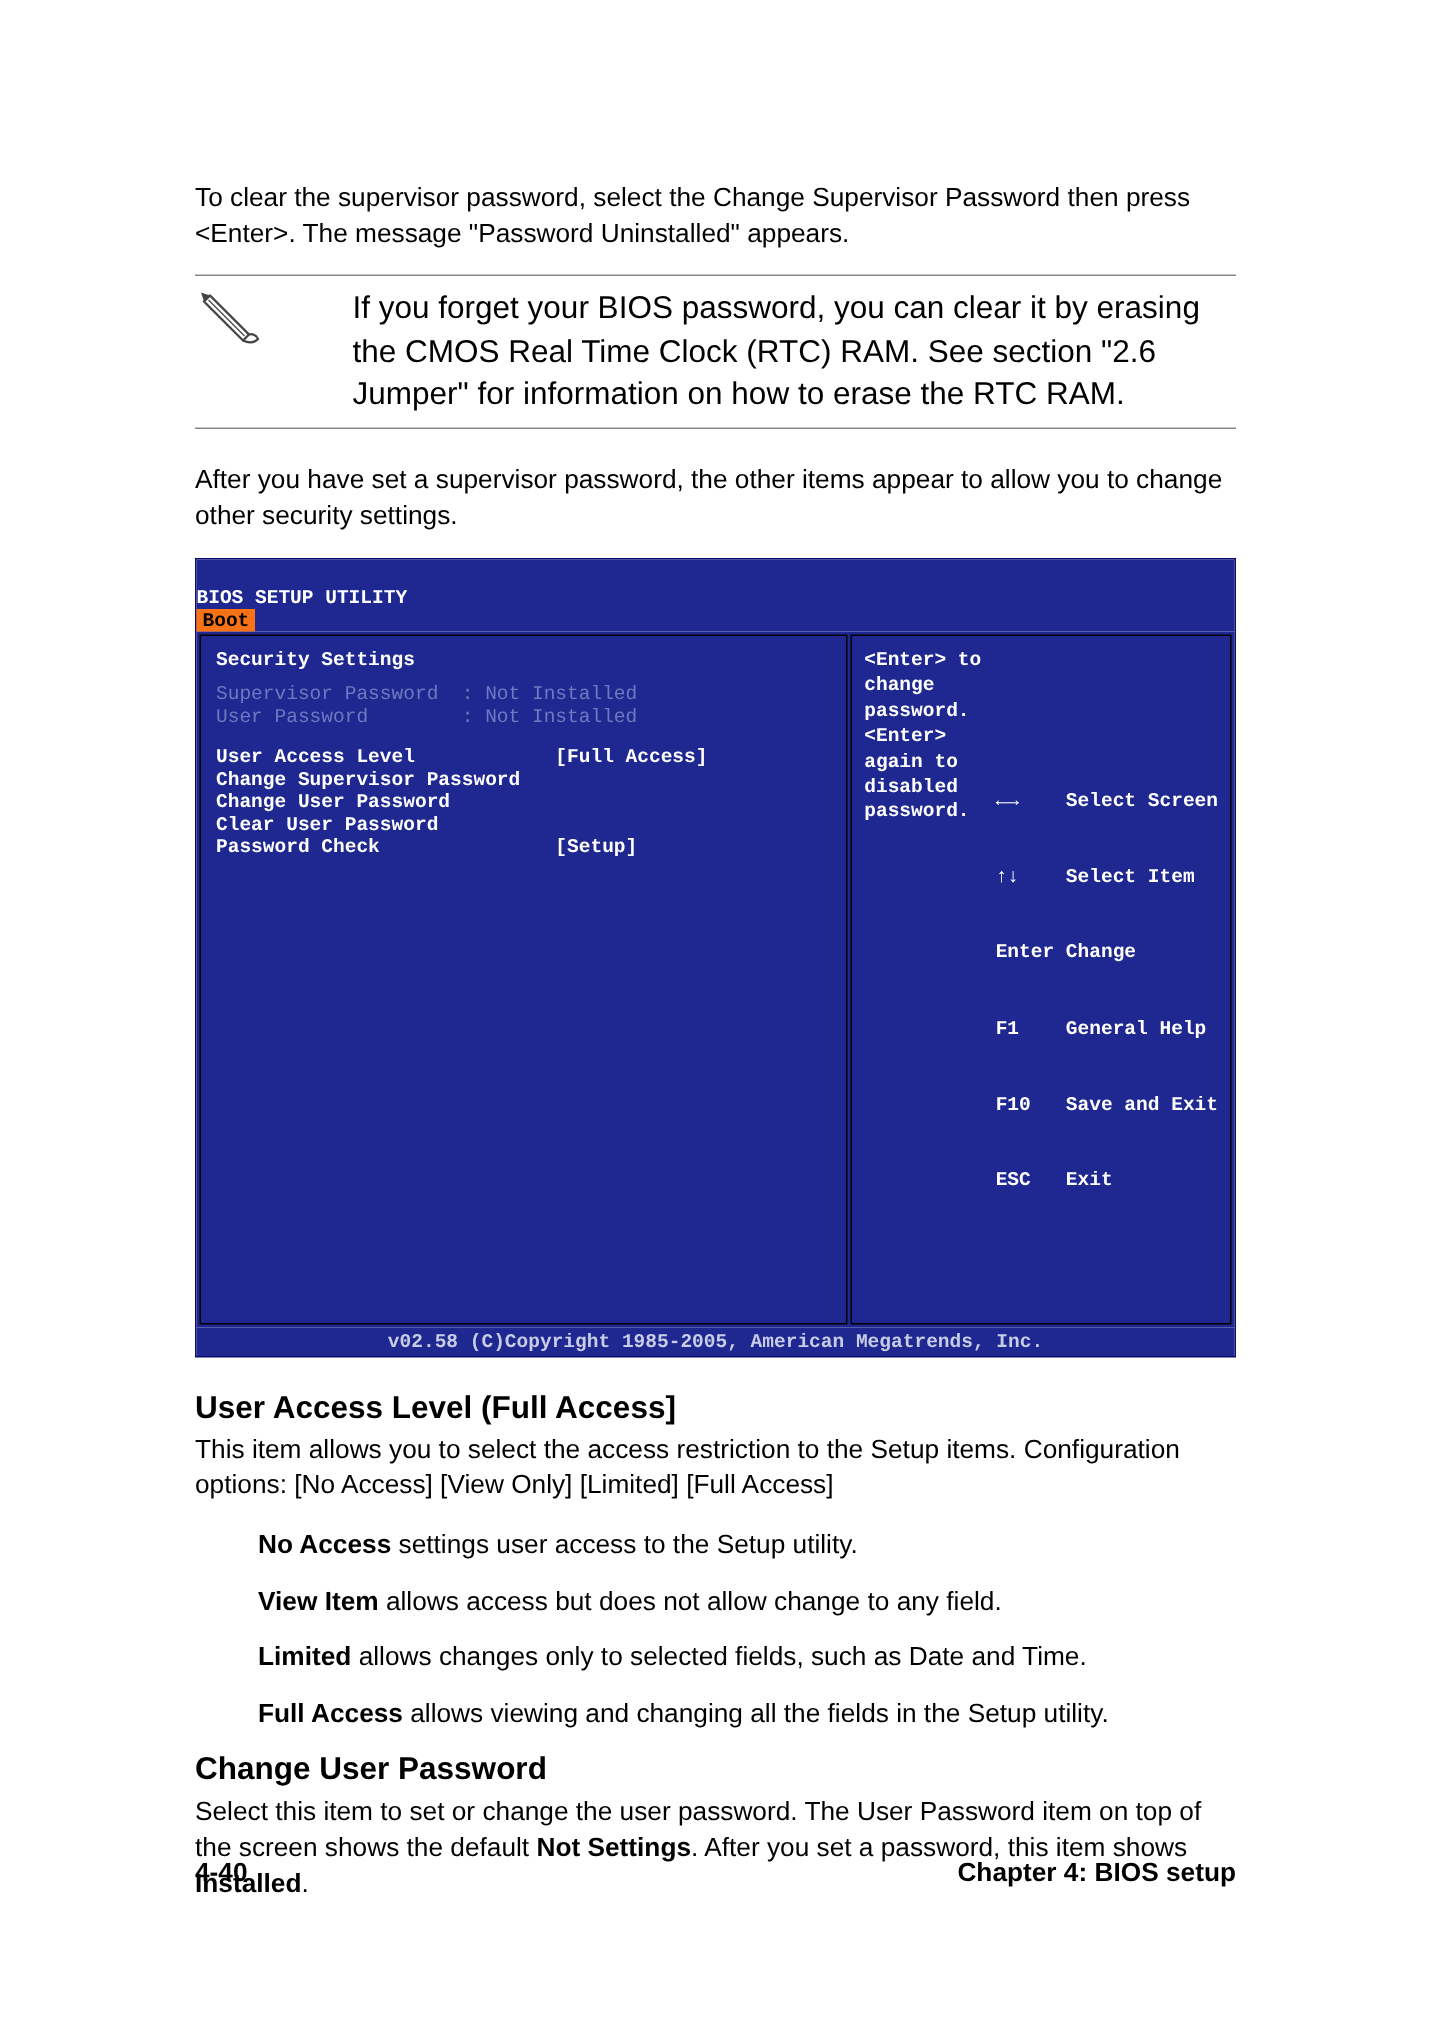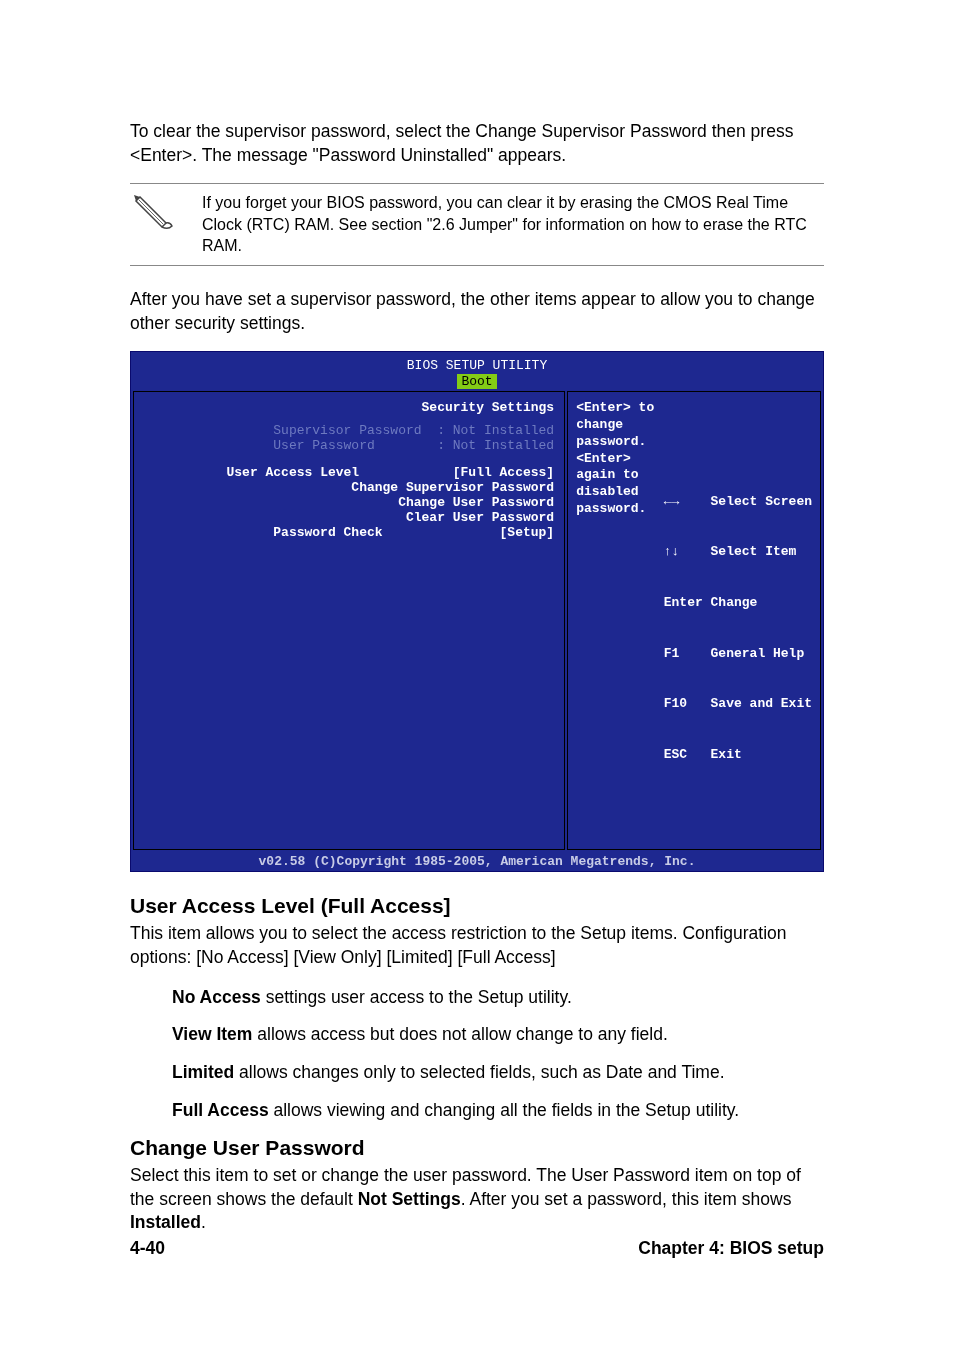--- a/index.html
+++ b/index.html
@@ -27,42 +27,43 @@
     border-top: 1px solid #888;
     border-bottom: 1px solid #888;
     padding: 6px 0 8px 0;
   }
   .note-icon {
     flex-shrink: 0;
     padding-top: 4px;
     padding-left: 4px;
   }
   .note-text {
-    font-size: 16px;
+    font-size: 21px;
     line-height: 1.35;
     padding-top: 2px;
+    margin-left: 33px;
   }
   .bios-panel {
     width: 100%;
     border: 1px solid #0a0a6e;
     font-family: "Courier New", monospace;
     font-size: 13px;
     margin: 6px 0 22px 0;
   }
   .bios-title {
     background: #1e2890;
     color: #fff;
-    text-align: center;
-    font-weight: normal;
-    padding: 7px 0 0 0;
+    text-align: left;
+    font-weight: bold;
+    padding: 19px 0 0 0;
     line-height: 1.1;
   }
   .bios-tab {
     display: inline-block;
-    background: #84cc16;
+    background: #f97316;
     color: #000;
     padding: 1px 4px 0 4px;
   }
   .bios-body {
     display: flex;
     background: #1e2890;
     padding: 2px;
     gap: 2px;
   }
   .bios-left {
@@ -82,21 +83,21 @@
     flex-direction: row;
     justify-content: space-between;
   }
   .bios-heading {
     color: #fff;
     font-weight: bold;
   }
   .bios-dim {
     color: #6e7ac0;
   }
-  .bios-row { white-space: pre; text-align: right; }
+  .bios-row { white-space: pre; }
   .bios-footer {
     background: #1e2890;
     color: #c8cce6;
     text-align: center;
     font-weight: bold;
     padding: 2px 0;
   }
   .help-block { line-height: 1.3; }
   .help-keys { white-space: pre; line-height: 1.3; margin-top: 60px;}
   h2.section {

